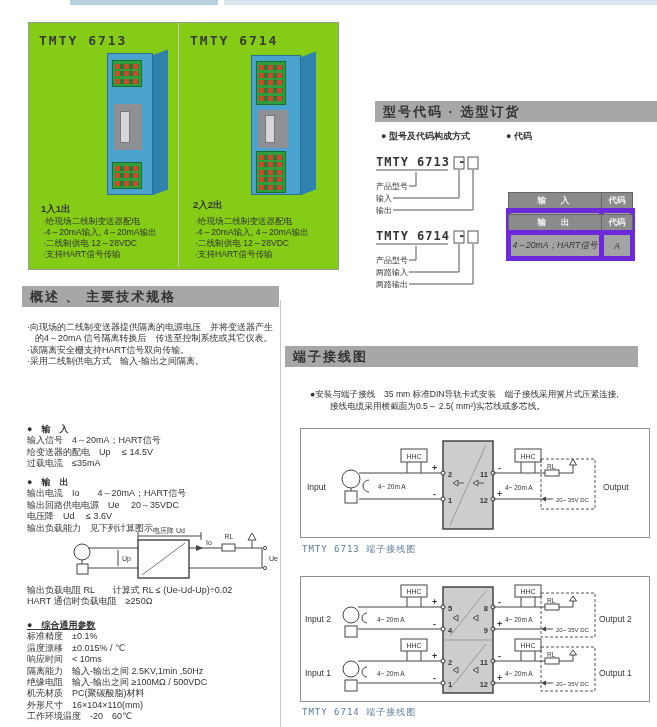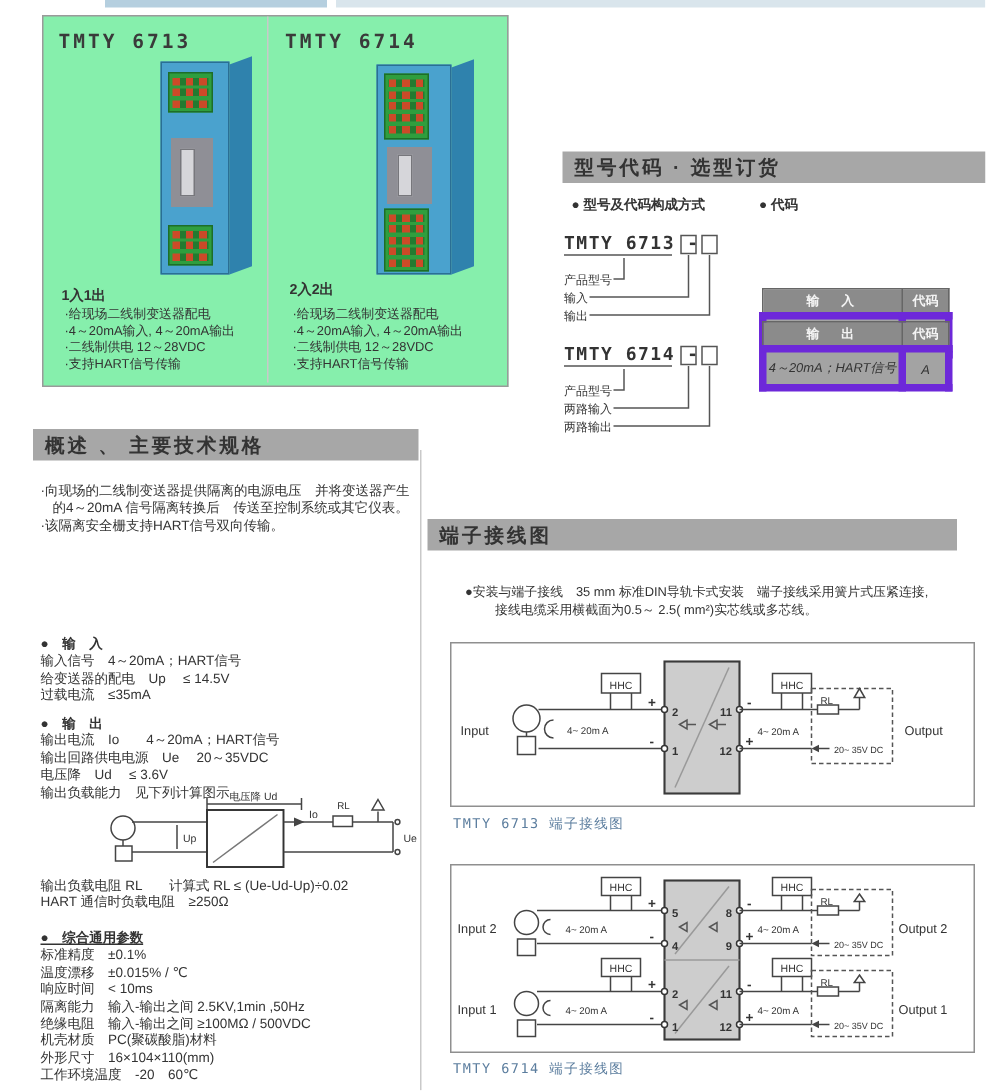--- a/index.html
+++ b/index.html
@@ -8,21 +8,21 @@
   .abs{position:absolute;}
   .bar{background:#a7a7a7;color:#333;font-weight:bold;font-size:13px;letter-spacing:2px;
        height:21px;line-height:21px;padding-left:8px;box-sizing:border-box;}
   .txt{font-size:9px;color:#333;line-height:11.4px;white-space:pre;}
   .hang{white-space:normal;padding-left:8px;text-indent:-8px;}
   .mono{font-family:"DejaVu Sans Mono","Liberation Mono",monospace;}
   .model-title{font-size:13px;letter-spacing:2px;color:#3a3a3a;font-weight:bold;}
   .io-title{font-size:9.5px;font-weight:bold;color:#333;}
   .feat{font-size:8.6px;line-height:11.6px;color:#333;white-space:pre;}
   .caption{font-size:9px;color:#5b7d9e;letter-spacing:1px;}
-  .panel{border:1px solid #9a9a9a;background:#86efac;}
+  .panel{border:1px solid #9a9a9a;background:#84cc16;margin-top:12px;}
   .vline{background:#c9c9c9;width:1px;}
   .codetable{border-collapse:collapse;font-size:8.6px;}
   .codetable th{background:#8b8b8b;color:#f4f4f4;font-weight:bold;border:1px solid #666;
                 height:13px;letter-spacing:3px;font-size:8.6px;}
   .codetable td{border:5px solid #6d28d9;height:19px;text-align:center;color:#333;background:#a3a3a3;font-style:italic;}
   .diagbox{border:1px solid #8f8f8f;background:#fff;}
   .dev-front{position:absolute;background:#4aa2ce;border:1px solid #2a6f94;box-sizing:border-box;}
   .dev-side{position:absolute;background:#2f82ad;transform:skewY(-20deg);transform-origin:left top;}
   .dev-term{position:absolute;background:#2f9e3e;border:1px solid #1d6e28;box-sizing:border-box;
             display:flex;flex-direction:column;justify-content:space-evenly;}
@@ -153,20 +153,21 @@
   </tbody>
     </table>
 
   <div class="abs vline" style="left:280px;top:300px;height:427px;"></div>
 
   <div class="abs bar" style="left:22px;top:286px;width:257px;">概述 、 主要技术规格</div>
 
   <div class="abs" style="left:27px;top:322px;width:252px;">
     <div class="txt hang">·向现场的二线制变送器提供隔离的电源电压　并将变送器产生的4～20mA 信号隔离转换后　传送至控制系统或其它仪表。</div>
     <div class="txt hang">·该隔离安全栅支持HART信号双向传输。</div>
+    <div class="txt hang">·采用二线制供电方式　输入-输出之间隔离。</div>
   </div>
 
   <div class="abs" style="left:27px;top:424px;">
     <div class="txt" style="font-weight:bold;">●　输　入</div>
     <div class="txt">输入信号　4～20mA；HART信号</div>
     <div class="txt">给变送器的配电　Up　 ≤ 14.5V</div>
     <div class="txt">过载电流　≤35mA</div>
   </div>
 
   <div class="abs" style="left:27px;top:477px;">

